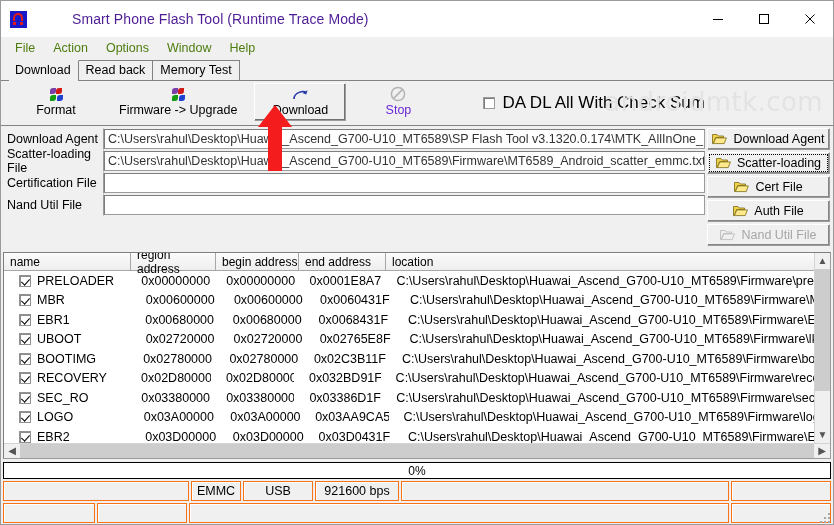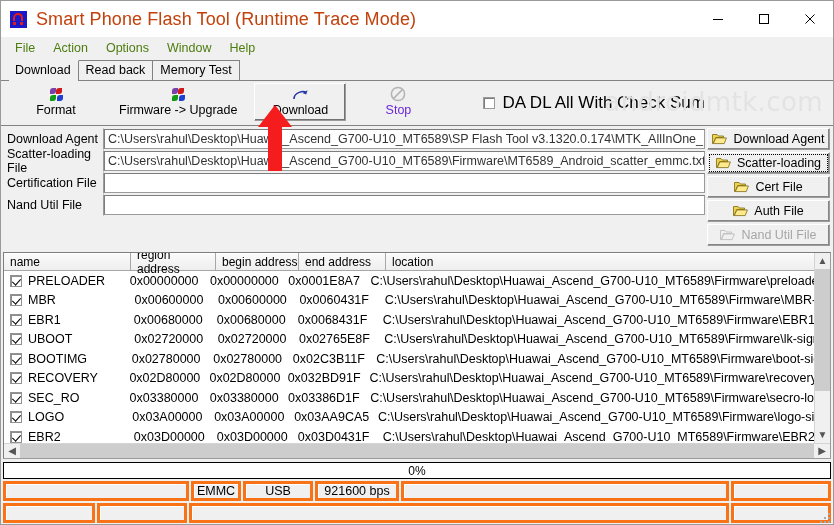--- a/index.html
+++ b/index.html
@@ -42,22 +42,23 @@
   }
   .app-icon .g2 {
     position: absolute; left: 3px; top: 11px;
     width: 3px; height: 3px; background: #e01b1b;
   }
   .app-icon .g3 {
     position: absolute; left: 10px; top: 11px;
     width: 3px; height: 3px; background: #e01b1b;
   }
   .title-text {
-    font-size: 18px; color: #c2410c;
+    font-size: 14px; color: #4c1d95;
     letter-spacing: .1px;
+    margin-left: 36px;
   }
   .win-controls {
     position: absolute; right: 0; top: 0;
     height: 36px; display: flex;
   }
   .win-btn {
     width: 46px; height: 36px;
     display: flex; align-items: center; justify-content: center;
   }
   .win-btn svg { display: block; }
@@ -221,21 +222,21 @@
     font-size: 12px; color: #000;
     display: flex; align-items: center;
     padding-left: 6px;
     border-right: 1px solid #a7a7a7;
     border-bottom: 1px solid #a7a7a7;
     background: linear-gradient(#fbfbfb,#eeeeee);
     box-shadow: inset 0 1px 0 #ffffff;
   }
   .tbody { flex: 1 1 auto; overflow: hidden; position: relative; }
   .trow { display: flex; height: 19.5px; align-items: center; font-size: 12.5px; color:#000; }
-  .cell { padding-left: 6px; white-space: nowrap; overflow: hidden; }
+  .cell { padding-left: 6px; white-space: nowrap; overflow: hidden; margin-left: 9px; }
   .cell-name { display: flex; align-items: center; }
   .rowchk {
     width: 12px; height: 12px; margin-right: 6px; flex:0 0 auto;
     background: #ffffff; border: 1px solid #929292;
     box-shadow: inset 1px 1px 0 #8c8c8c;
     position: relative;
   }
   .rowchk::after {
     content: ""; position: absolute;
     left: 3px; top: 1px; width: 4px; height: 7px;
@@ -269,21 +270,21 @@
     background: #ffffff;
     border: 1px solid #000;
     display: flex; align-items: center; justify-content: center;
     font-size: 12px; color: #000;
   }
 
   
   .statusrow { display: flex; height: 22px; min-height:22px; padding: 1px 2px; gap: 2px; }
   .spanel {
     background: #f0f0f0;
-    border: 3px solid #f97316;
+    border: 1px solid #f97316;
     box-shadow: inset 1px 1px 0 #ffffff;
     display: flex; align-items: center; justify-content: center;
     font-size: 12.5px; color: #000;
     overflow: hidden; white-space: nowrap;
   }
   .grip {
     position: absolute; right: 2px; bottom: 2px;
     width: 12px; height: 12px;
   }
   

